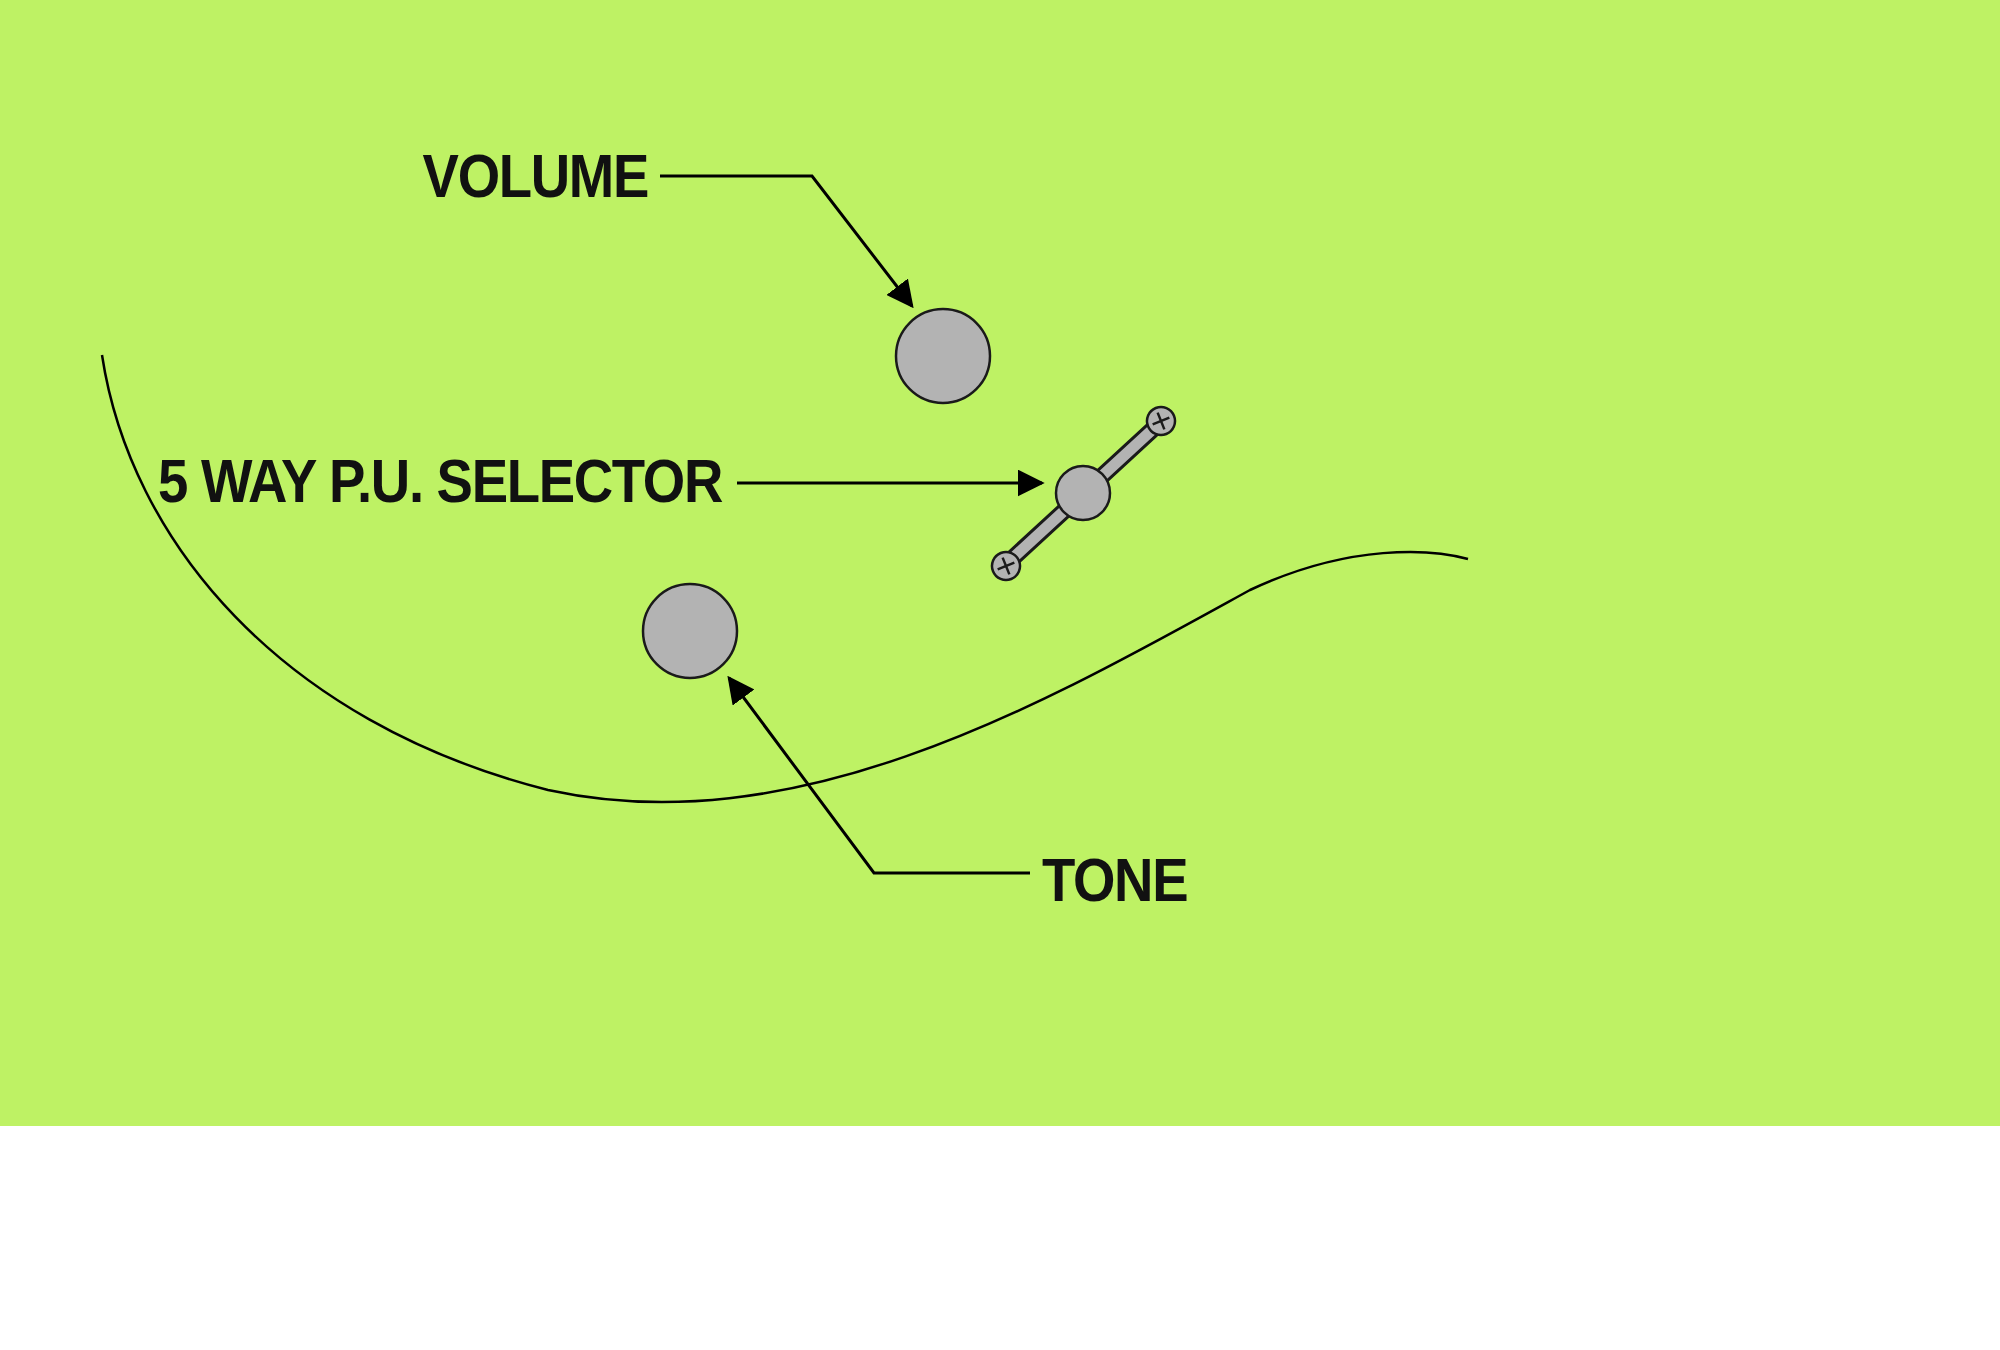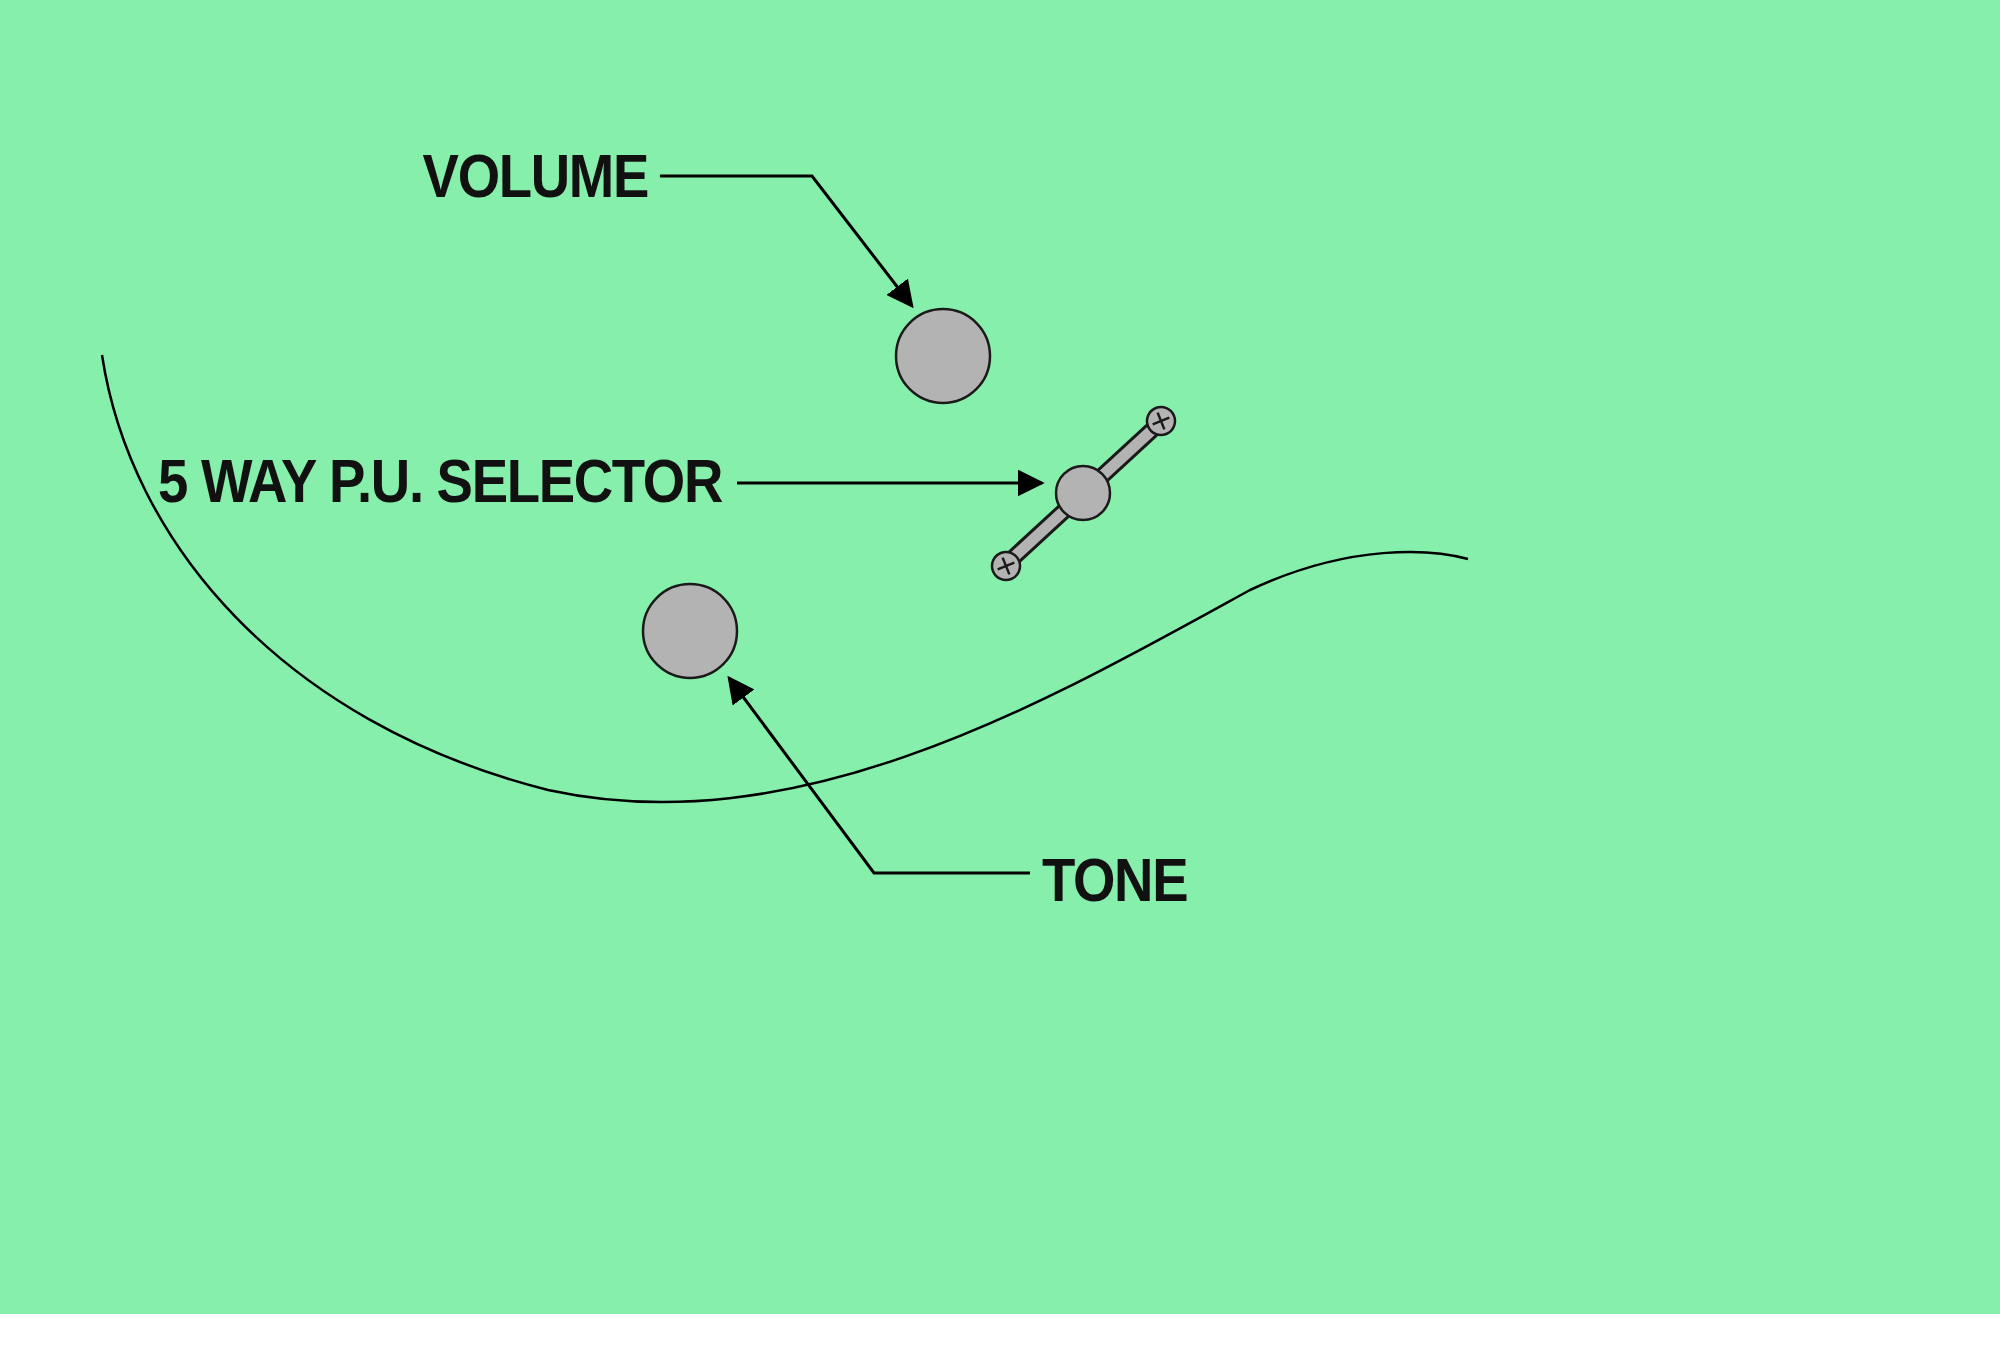--- a/index.html
+++ b/index.html
@@ -3,22 +3,22 @@
 <meta charset="utf-8">
 <style>
   html, body {
     margin: 0;
     padding: 0;
     background: #ffffff;
   }
   .canvas {
     position: relative;
     width: 2000px;
-    height: 1314px;
-    background: #86efac;
+    height: 1126px;
+    background: #bef264;
     overflow: hidden;
   }
   svg { display: block; }
   .diagram-label {
     font-family: "Liberation Sans", sans-serif;
     font-weight: bold;
     font-size: 62px;
     fill: #111111;
     letter-spacing: -1.5px;
   }

